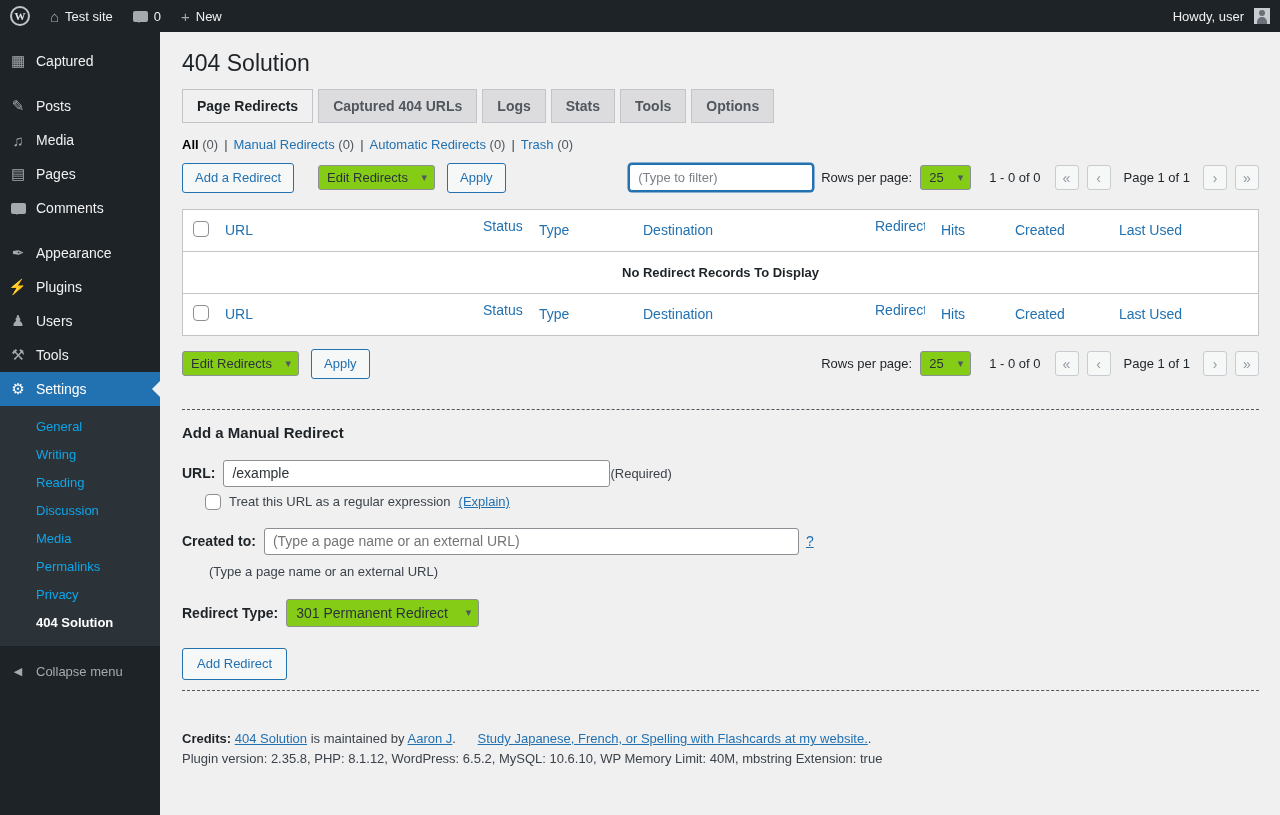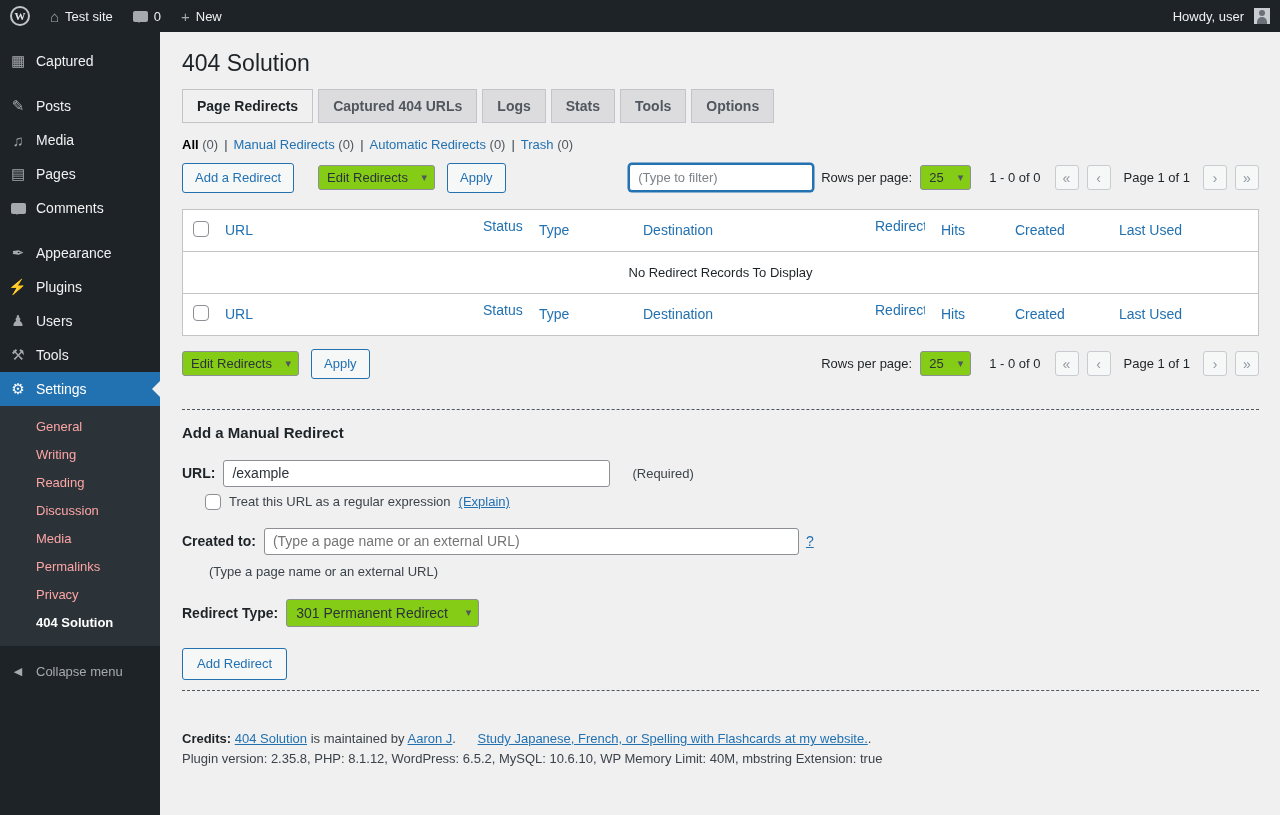--- a/index.html
+++ b/index.html
@@ -28,21 +28,21 @@
   .adminmenu { list-style:none; padding-top:12px; }
   .menu-item { display:flex; align-items:center; height:34px; font-size:14px; cursor:pointer; }
   .menu-icon { flex:0 0 36px; text-align:center; color:#a7aaad; font-size:15px; }
   .menu-label { color:#f0f0f1; }
   .menu-sep { height:11px; }
   .menu-item.current { background:#2271b1; position:relative; }
   .menu-item.current .menu-icon, .menu-item.current .menu-label { color:#fff; }
   .menu-item.current::after { content:""; position:absolute; right:0; top:50%; transform:translateY(-50%);
     border:8px solid transparent; border-right-color:#f0f0f1; }
   .submenu { list-style:none; background:#2c3338; padding:7px 0 9px; }
-  .submenu-item { font-size:13px; line-height:28px; padding-left:36px; color:#fca5a5; cursor:pointer; }
+  .submenu-item { font-size:13px; line-height:28px; padding-left:36px; color:#0ea5e9; cursor:pointer; }
   .submenu-item.current { color:#fff; font-weight:bold; }
   #collapse-menu { display:flex; align-items:center; height:34px; margin-top:8px; cursor:pointer; }
   #collapse-menu .menu-icon { font-size:11px; }
   #collapse-menu .menu-label { color:#a7aaad; font-size:13px; }
 
   
   #content { margin-left:160px; padding:50px 21px 0 22px; }
   h1.page-title { font-size:23px; font-weight:400; color:#1d2327; line-height:1.2; }
 
   .nav-tabs { margin-top:11px; display:flex; gap:5px; }
@@ -87,40 +87,40 @@
   .col-cb { width:34px; padding-left:10px !important; }
   .col-url { width:258px; }
   .col-status { width:56px; }
   .col-type { width:104px; }
   .col-dest { width:232px; }
   .col-redirect { width:58px; }
   .col-redirect a { display:inline-block; max-width:50px; overflow:hidden; white-space:nowrap; vertical-align:bottom; }
   .col-hits { width:74px; }
   .col-created { width:104px; }
   .raised { position:relative; top:-4px; }
-  td.empty-cell { text-align:center; padding:13px 8px; color:#1d2327; font-size:13px; }
+  td.empty-cell { text-align:center; padding:13px 8px; color:#1d2327; font-size:13px;font-weight:bold; }
 
   .dashed-sep { border:none; border-top:1px dashed #50575e; }
   .sep-1 { margin-top:30px; }
   .sep-2 { margin-top:10px; }
 
   .manual-form h2 { font-size:15px; font-weight:bold; margin-top:14px; color:#1d2327; }
   .form-row { display:flex; align-items:center; }
   .row-url { margin-top:19px; }
   .row-regex { margin-top:7px; margin-left:23px; gap:8px; }
   .row-redirect-to { margin-top:18px; }
   .row-hint { margin-top:9px; margin-left:27px; }
   .row-type { margin-top:20px; }
   .row-submit { margin-top:21px; }
   .field-label { font-weight:bold; font-size:14px; color:#1d2327; margin-right:8px; white-space:nowrap; }
   .text-input { background:#fff; border:1px solid #8c8f94; border-radius:3px; padding:4px 8px;
     font-size:14px; color:#2c3338; font-family:inherit; height:27px; }
   .url-input { width:387px; }
   .redirect-to-input { width:535px; }
-  .required-note { margin-left:22px; color:#3c434a; font-size:13px; }
+  .required-note { margin-left:0; color:#3c434a; font-size:13px; }
   .regex-label { color:#3c434a; font-size:13px; }
   .explain-link, .help-link { text-decoration:underline; font-size:13px; }
   .help-link { margin-left:7px; font-size:14px; }
   .hint-text { color:#3c434a; font-size:13px; }
 
   .credits-line { margin-top:40px; font-size:13px; color:#3c434a; }
   .credits-line strong { color:#1d2327; }
   .credits-line a { text-decoration:underline; }
   .credits-gap { margin-left:18px; }
   .version-line { margin-top:5px; font-size:13px; color:#3c434a; }

